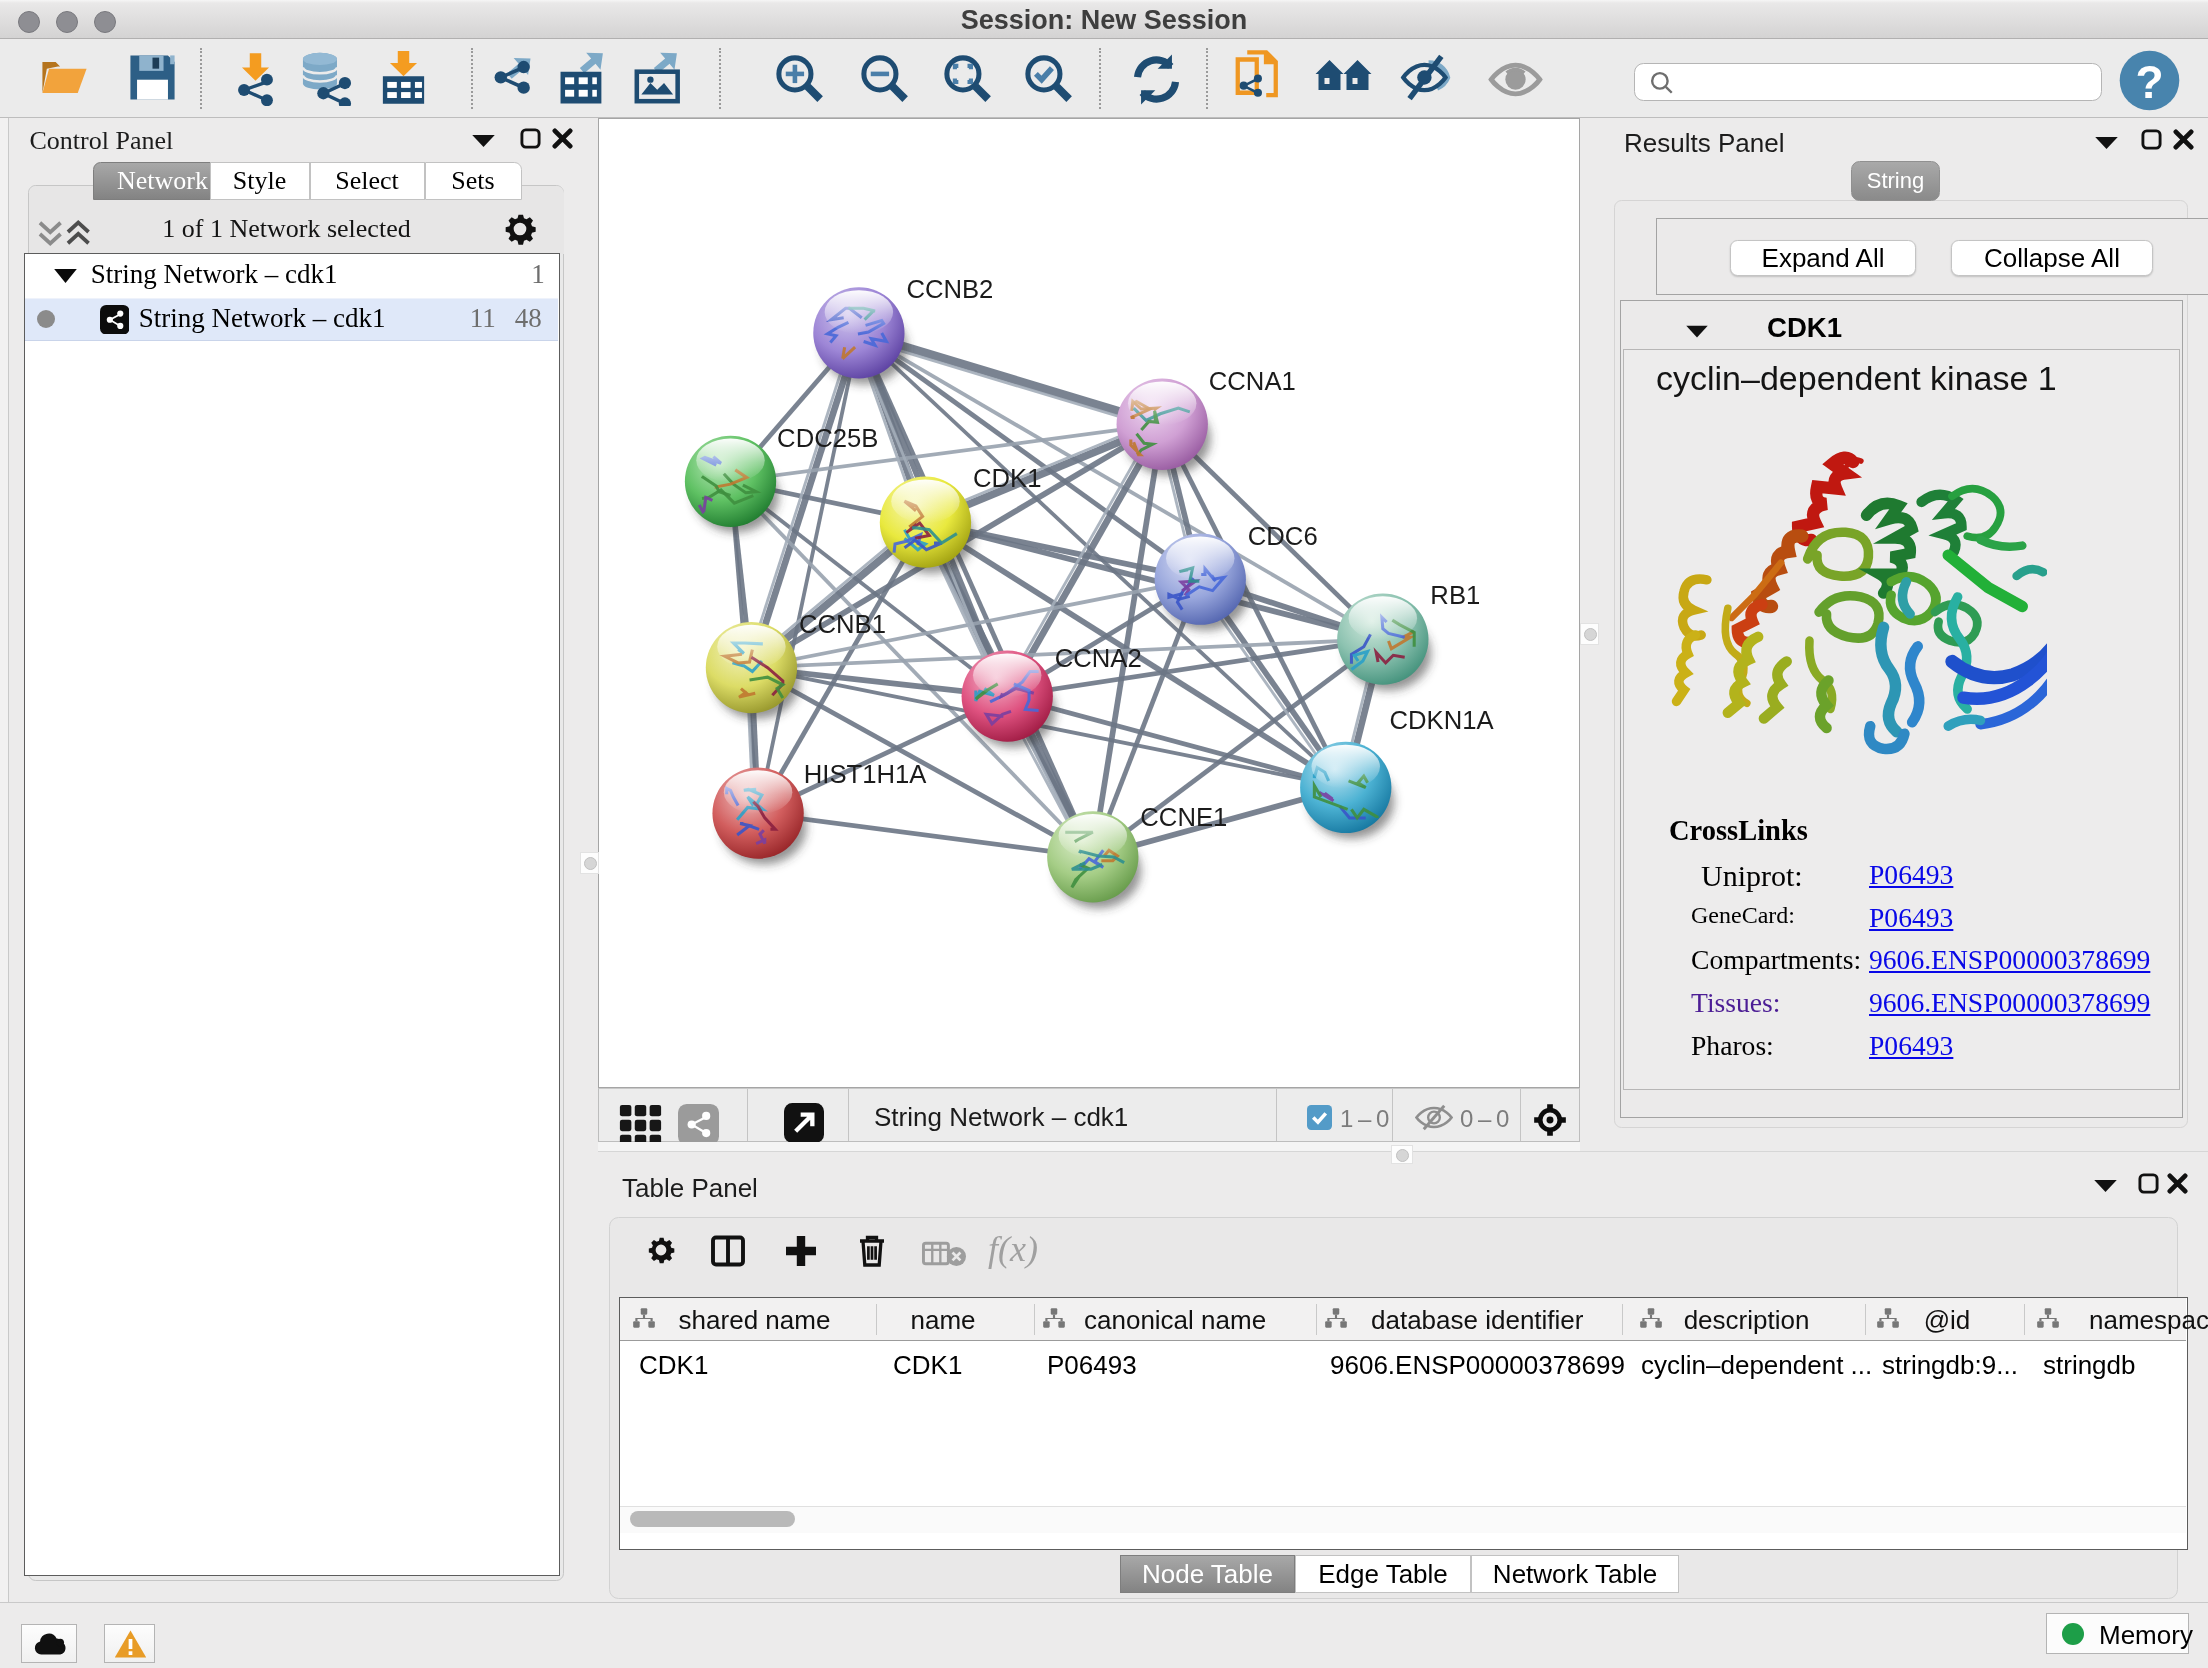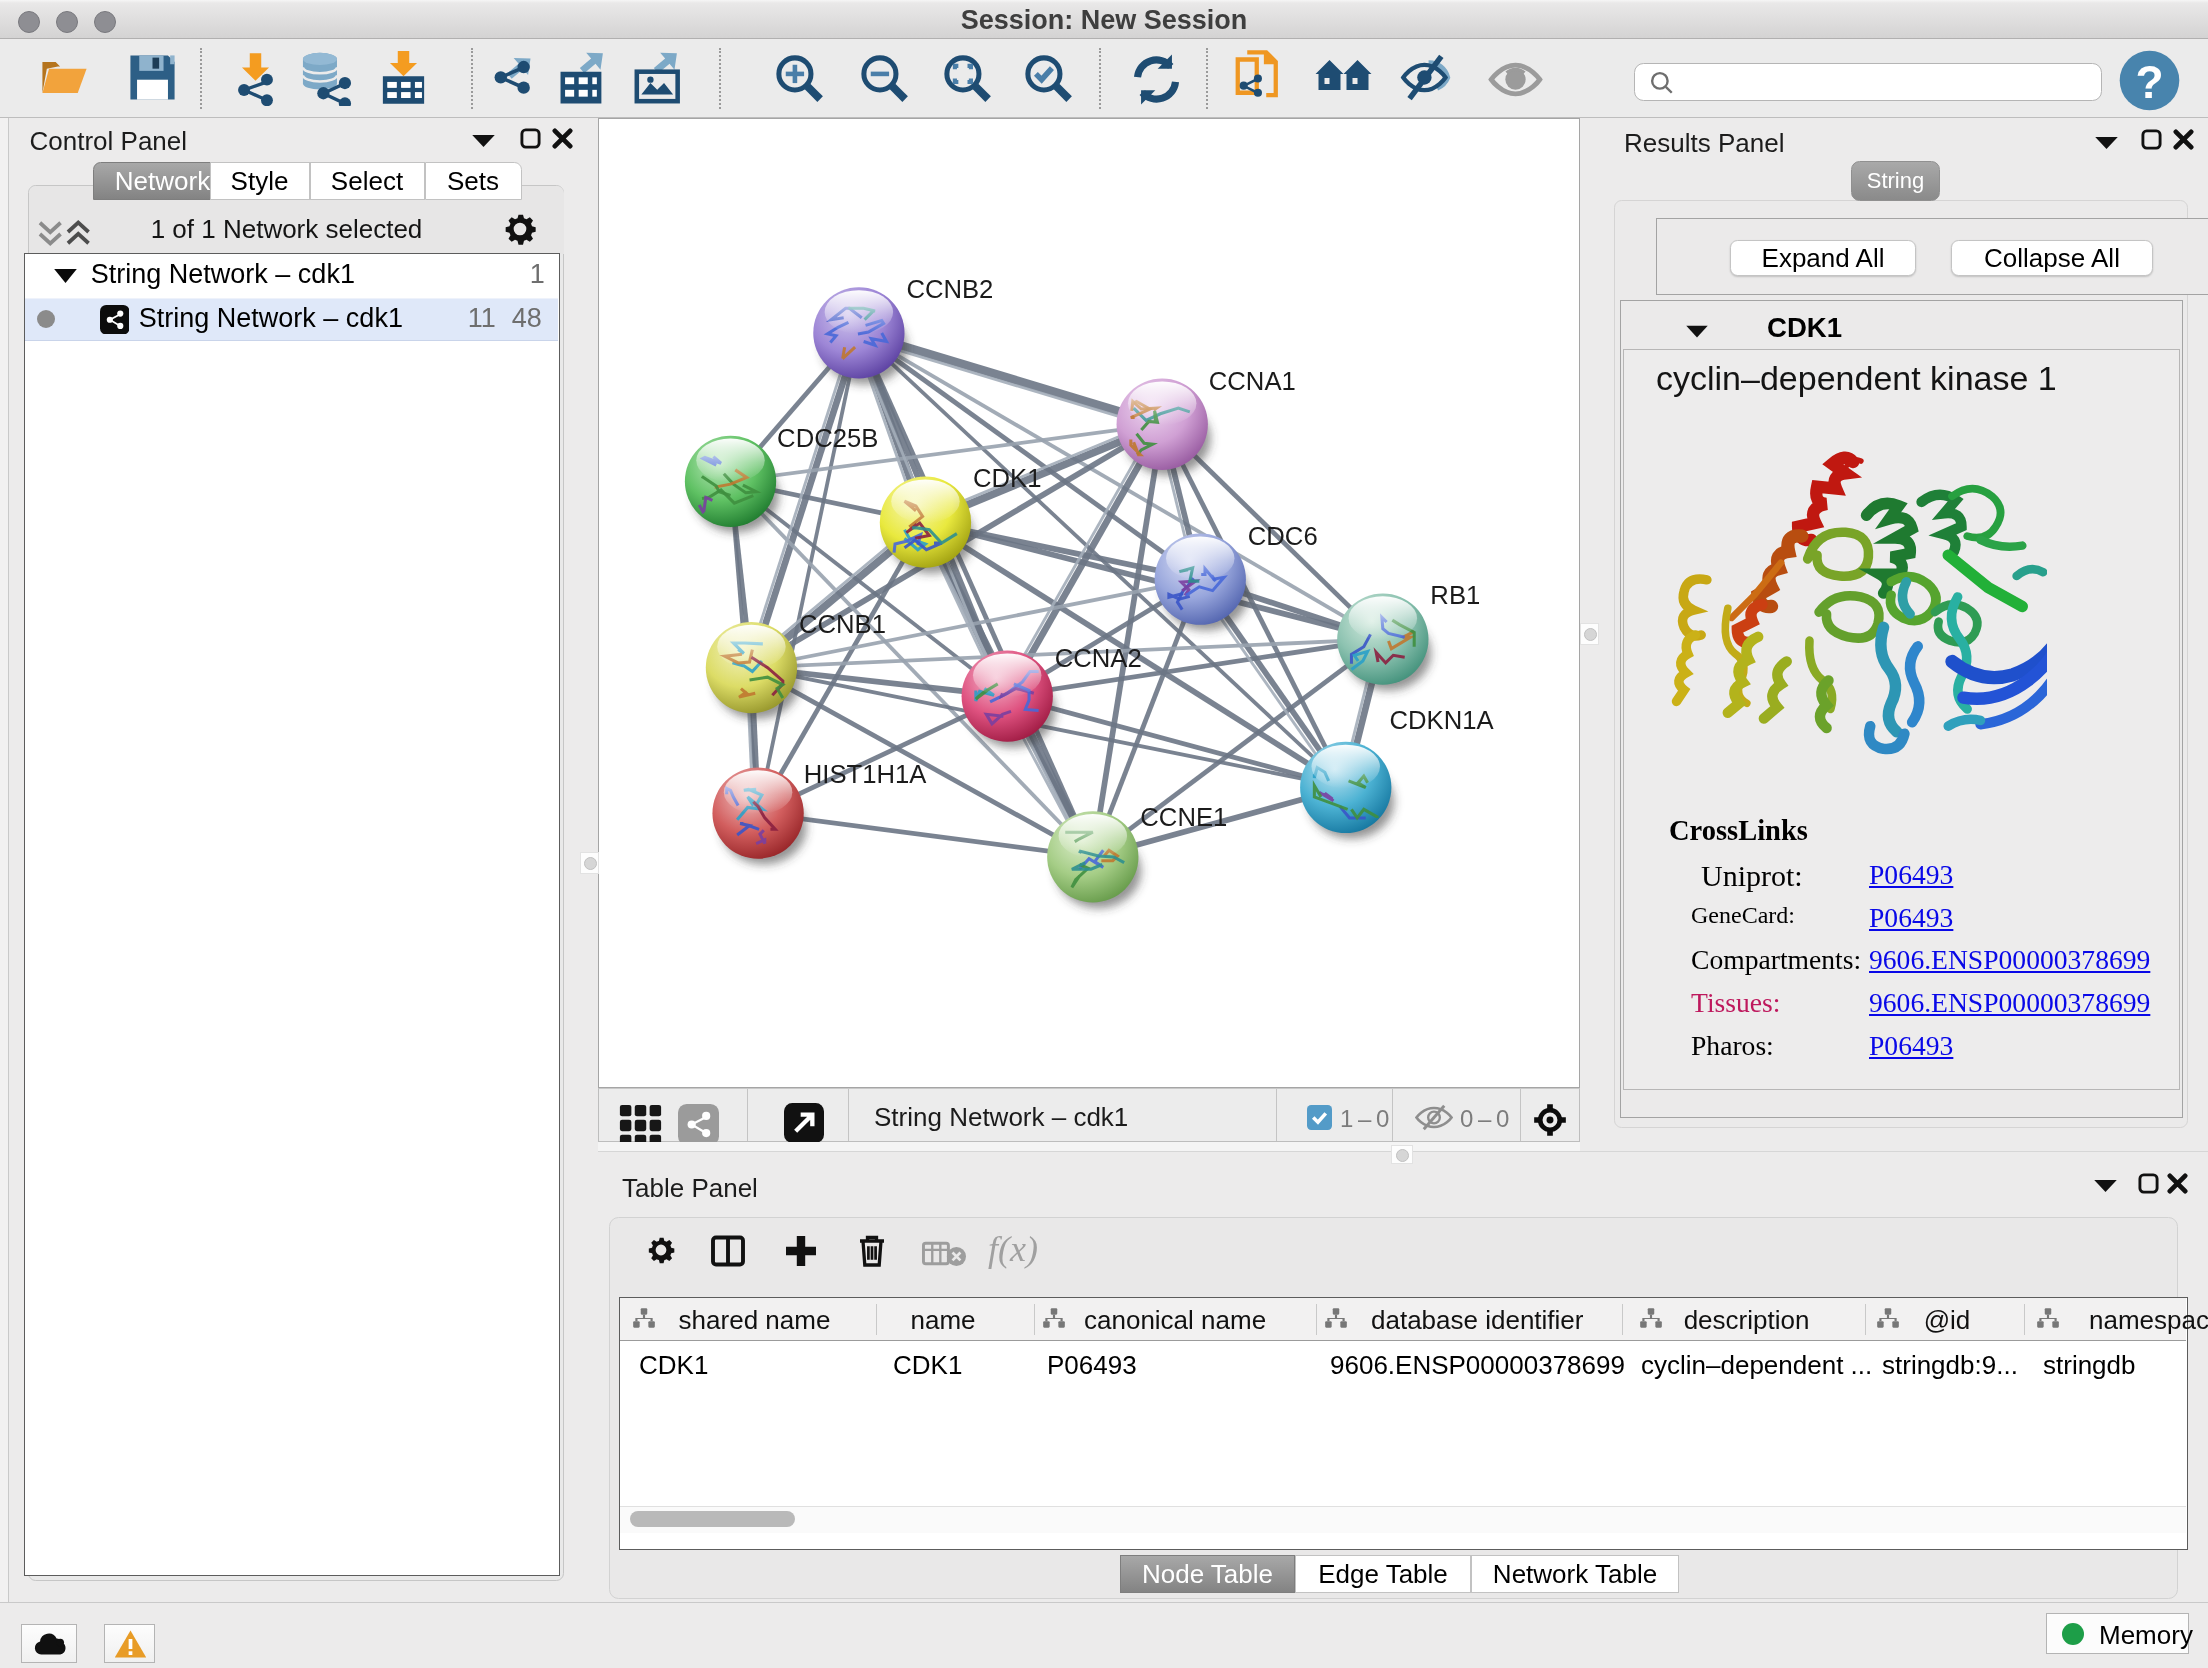--- a/index.html
+++ b/index.html
@@ -15,21 +15,21 @@
 
 #toolbar{position:absolute;left:0;top:40px;width:2208px;height:78px;background:#ebebeb;
  border-bottom:1px solid #bdbdbd;}
 .tbsep{position:absolute;top:7.6px;height:61px;width:0;border-left:2.9px dotted #9a9a9a;}
 .tbi{position:absolute;top:11.4px;}
 #searchbox{position:absolute;left:1634px;top:23px;width:468px;height:38px;background:#fff;
  border:1.9px solid #b5b5b5;border-radius:9.5px;}
 
 .ptitle{font-size:26px;color:#1c1c1c;}
 
-#cpanel{position:absolute;left:9.5px;top:118px;width:554px;height:1484px;background:#ecebeb;}
+#cpanel{position:absolute;left:9.5px;top:118px;width:554px;height:1484px;background:#ecebeb;font-family:Liberation Serif, serif;}
 .tab{position:absolute;top:44px;height:38px;border:1px solid #c2c2c2;background:#fff;
  color:#000;font-size:26px;text-align:center;line-height:36px;}
 .tabsel{background:linear-gradient(#a8a8a8,#838383);color:#fff;border-color:#7e7e7e;margin-left:23px;}
 #cp-tabbox{position:absolute;left:18px;top:67px;width:536px;height:1396px;
  border:1px solid #c6c6c6;border-radius:7.6px;background:#e9e9e9;}
 #cp-subbar{position:absolute;left:19px;top:68px;width:535px;height:68px;background:#e7e6e6;border-radius:7.6px 7.6px 0 0;}
 #cp-list{position:absolute;left:14.3px;top:135px;width:536px;height:1323px;background:#fff;
  border:1.9px solid #5c5c5c;}
 #cp-row2{position:absolute;left:0px;top:44px;width:533px;height:43px;background:#dfe8f9;
  border-top:1px solid #eef2fb;border-bottom:1px solid #c9d4ea;}
@@ -696,21 +696,21 @@
    <path d="M368 142 q14 -12 28 -4" stroke="#28a08c" stroke-width="9"></path>
   </g>
  </svg>
  <div class="ser abs" style="left:45px;top:465px;font-size:28.5px;font-weight:bold;color:#000">CrossLinks</div>
  <div class="ser abs" style="left:77px;top:509px;font-size:30px;color:#000">Uniprot:</div>
  <div class="ser abs link" style="left:245px;top:509px;font-size:27.6px">P06493</div>
  <div class="ser abs" style="left:67px;top:552px;font-size:24px;color:#000">GeneCard:</div>
  <div class="ser abs link" style="left:245px;top:552px;font-size:27.6px">P06493</div>
  <div class="ser abs" style="left:67px;top:594px;font-size:27.6px;color:#000">Compartments:</div>
  <div class="ser abs link" style="left:245px;top:594px;font-size:27.6px">9606.ENSP00000378699</div>
- <div class="ser abs" style="left:67px;top:637px;font-size:27.6px;color:#be185d">Tissues:</div>
+ <div class="ser abs" style="left:67px;top:637px;font-size:27.6px;color:#4c1d95">Tissues:</div>
  <div class="ser abs link" style="left:245px;top:637px;font-size:27.6px">9606.ENSP00000378699</div>
  <div class="ser abs" style="left:67px;top:680px;font-size:27.6px;color:#000">Pharos:</div>
  <div class="ser abs link" style="left:245px;top:680px;font-size:27.6px">P06493</div>
 </div>
 <div id="tpanel">
  <div class="ptitle abs" style="left:24px;top:21px">Table Panel</div>
  <svg class="abs" style="left:1495px;top:26px" width="25" height="15" viewBox="0 0 26 16">
       <path d="M1 2h24L13 15z" fill="#111"></path>
     </svg>
  <svg class="abs" style="left:1540px;top:21px" width="21" height="21" viewBox="0 0 22 22">

